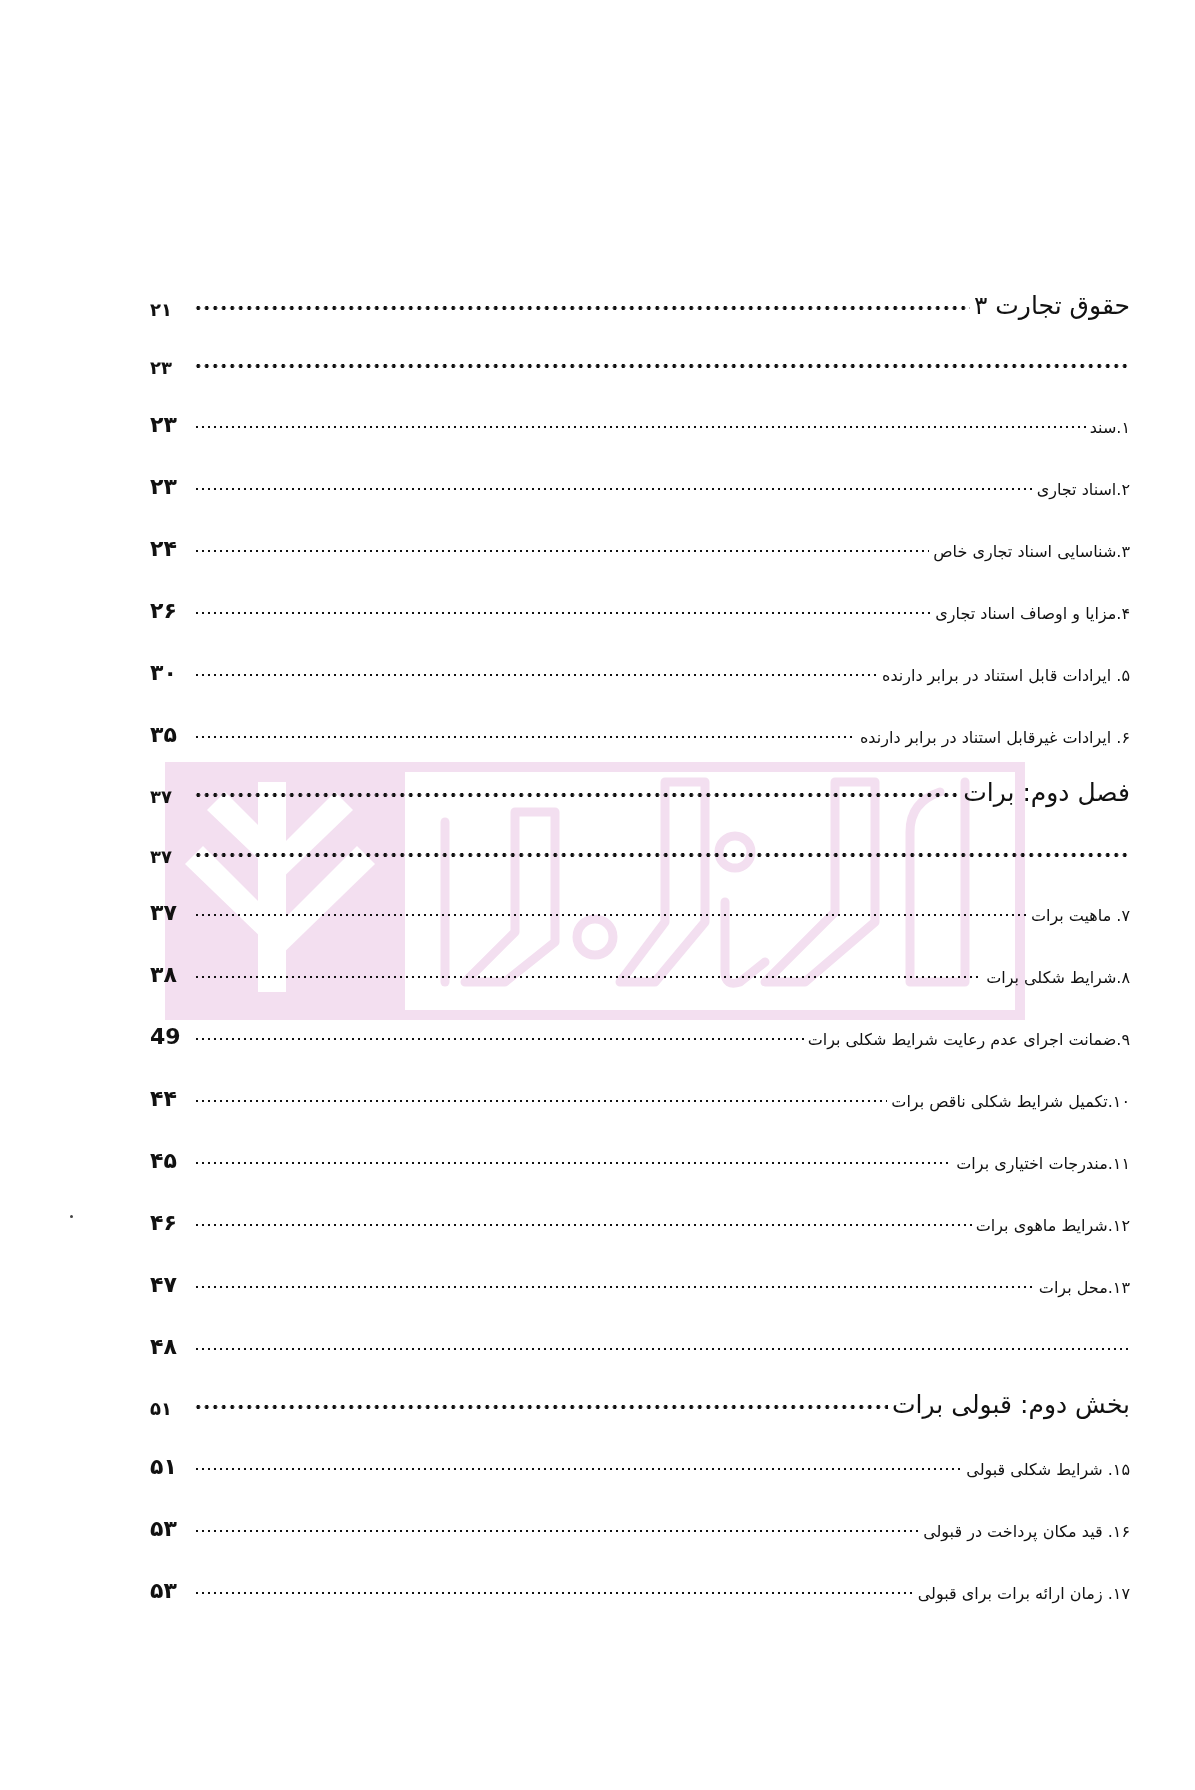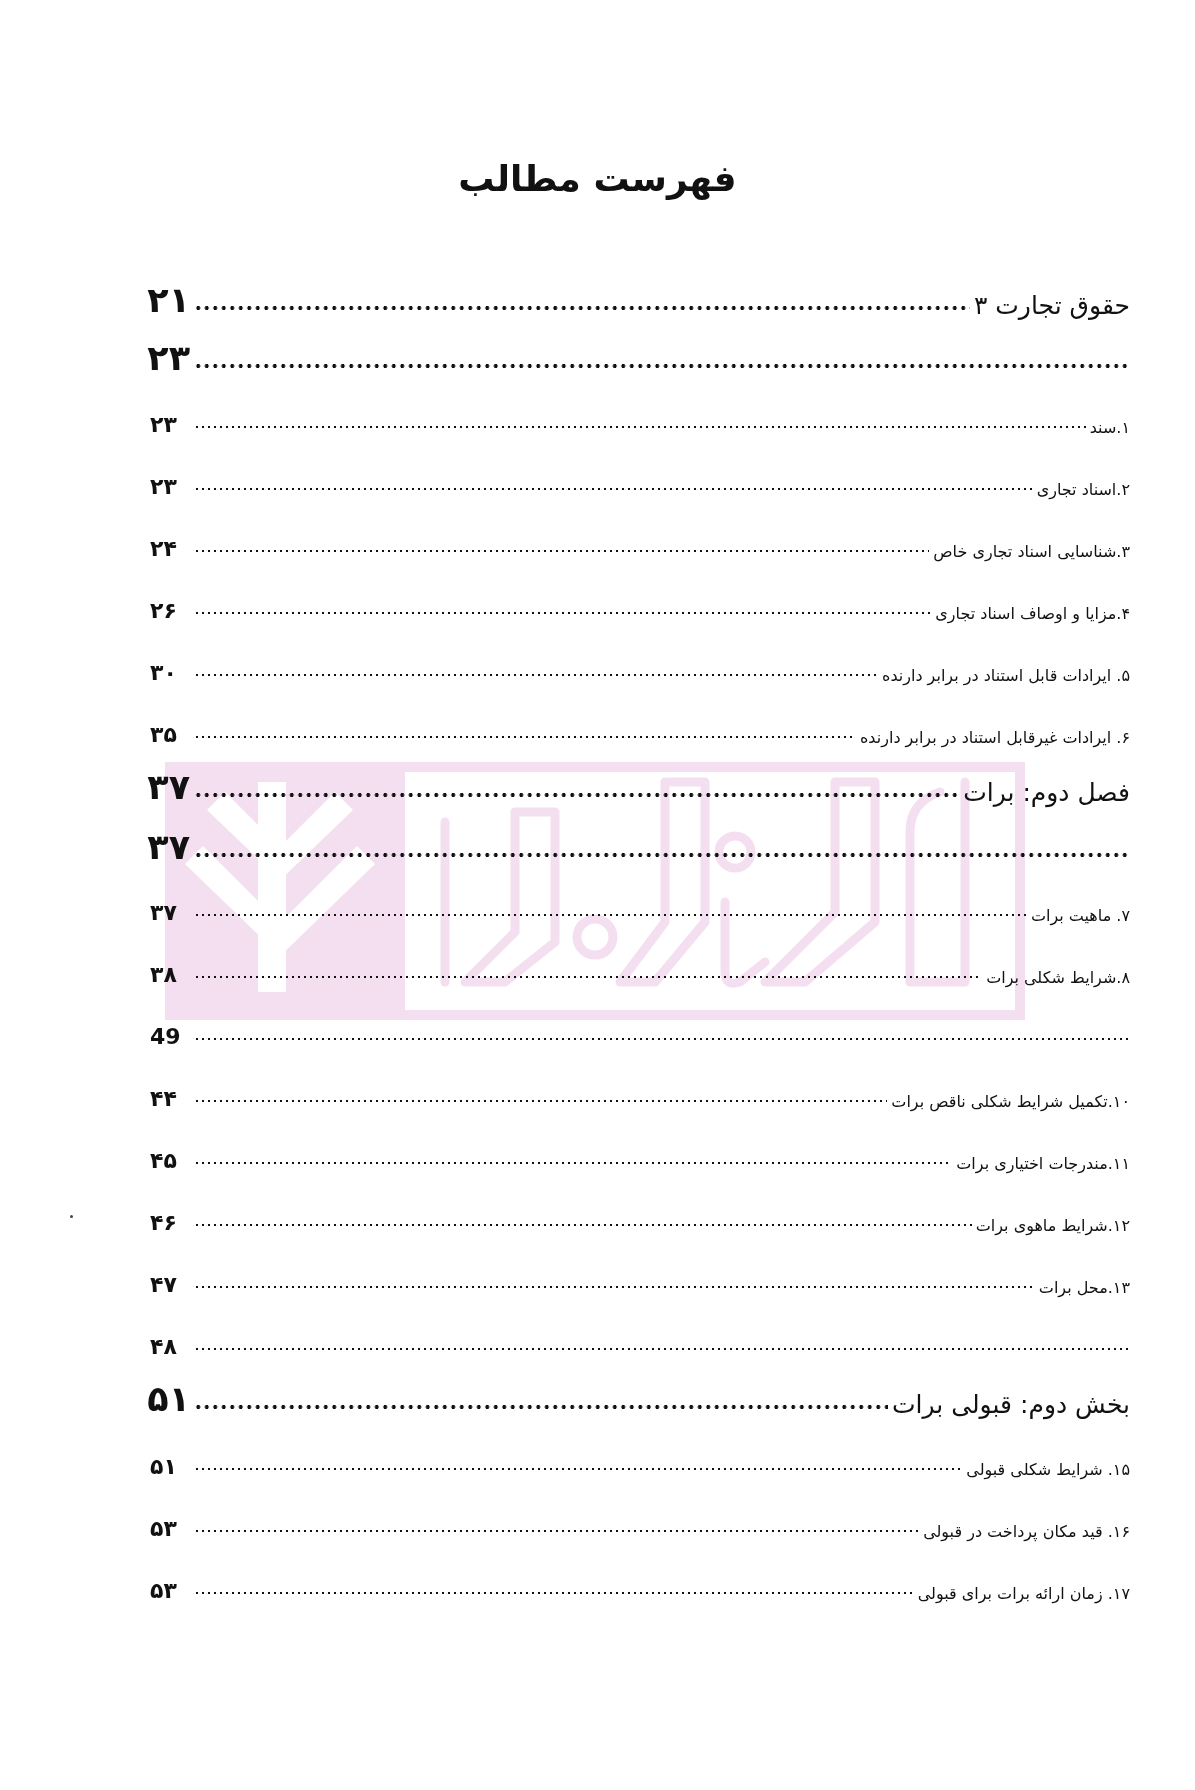--- a/index.html
+++ b/index.html
@@ -21,21 +21,21 @@
     .row { position: absolute; left: 0; width: 980px; height: 40px; direction: rtl; display: flex; align-items: flex-end; }
     .row .label { white-space: nowrap; font-family: "DejaVu Sans", sans-serif; font-size: 16px; padding-left: 2px; }
     .row.main .label { font-weight: normal; font-size: 25px; }
     .row .dots { flex: 1; height: 6px; margin: 0 2px 7px 4px;
       background-image: radial-gradient(circle, #111 1.1px, transparent 1.3px);
       background-size: 6px 6px; background-repeat: repeat-x; background-position: left center; }
     .row.main .dots { height: 8px; margin-bottom: 8px;
       background-image: radial-gradient(circle, #111 1.8px, transparent 2.1px); background-size: 8.5px 8px; }
     .row .page-num { white-space: nowrap; font-family: "DejaVu Sans", sans-serif; font-weight: bold; font-size: 22px;
       width: 40px; text-align: left; direction: rtl; }
-    .row.main .page-num { font-size: 35px; }
+    .row.main .page-num { font-size: 18px; }
 
     .stray { position: absolute; width: 3px; height: 3px; background: #444; border-radius: 50%; z-index: 2; }
   </style>
 </head>
 <body>
 
 <div class="page">
 
   <div class="watermark">
     <div class="wm-left">
@@ -60,21 +60,20 @@
             <path d="M300 10 L300 150 L250 210 L215 210 L260 150 L260 10 Z"></path>
             <circle cx="190" cy="165" r="18"></circle>
             <path d="M150 40 L150 170 L100 210 L60 210 L110 160 L110 40 Z"></path>
             <path d="M40 50 L40 210"></path>
           </g>
         </svg>
       </div>
     </div>
   </div>
 
-  <div class="title">فهرست مطالب</div>
 
   <div class="toc">
     <div class="row main" style="top:0px">
       <span class="label">حقوق تجارت ۳</span>
       <span class="dots"></span>
       <span class="page-num">۲۱</span>
     </div>
     <div class="row main" style="top:58px">
       <span class="dots"></span>
       <span class="page-num">۲۳</span>
@@ -122,20 +121,21 @@
       <span class="label">۷. ماهیت برات</span>
       <span class="dots"></span>
       <span class="page-num">۳۷</span>
     </div>
     <div class="row sub" style="top:667px">
       <span class="label">۸.شرایط شکلی برات</span>
       <span class="dots"></span>
       <span class="page-num">۳۸</span>
     </div>
     <div class="row sub" style="top:729px">
+      <span class="label">۹.ضمانت اجرای عدم رعایت شرایط شکلی برات</span>
       <span class="dots"></span>
       <span class="page-num">49</span>
     </div>
     <div class="row sub" style="top:791px">
       <span class="label">۱۰.تکمیل شرایط شکلی ناقص برات</span>
       <span class="dots"></span>
       <span class="page-num">۴۴</span>
     </div>
     <div class="row sub" style="top:853px">
       <span class="label">۱۱.مندرجات اختیاری برات</span>

